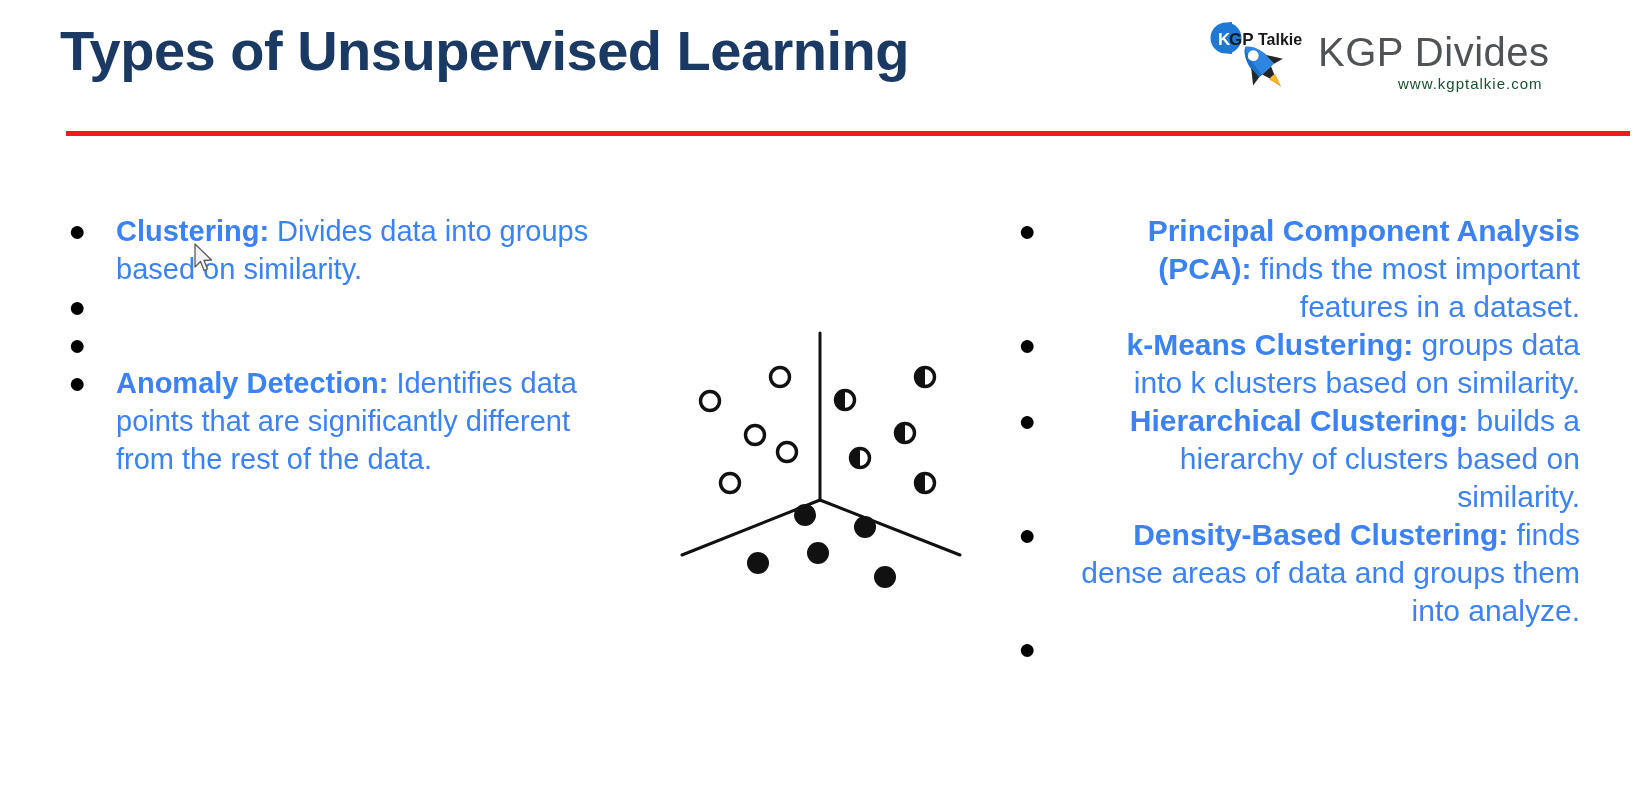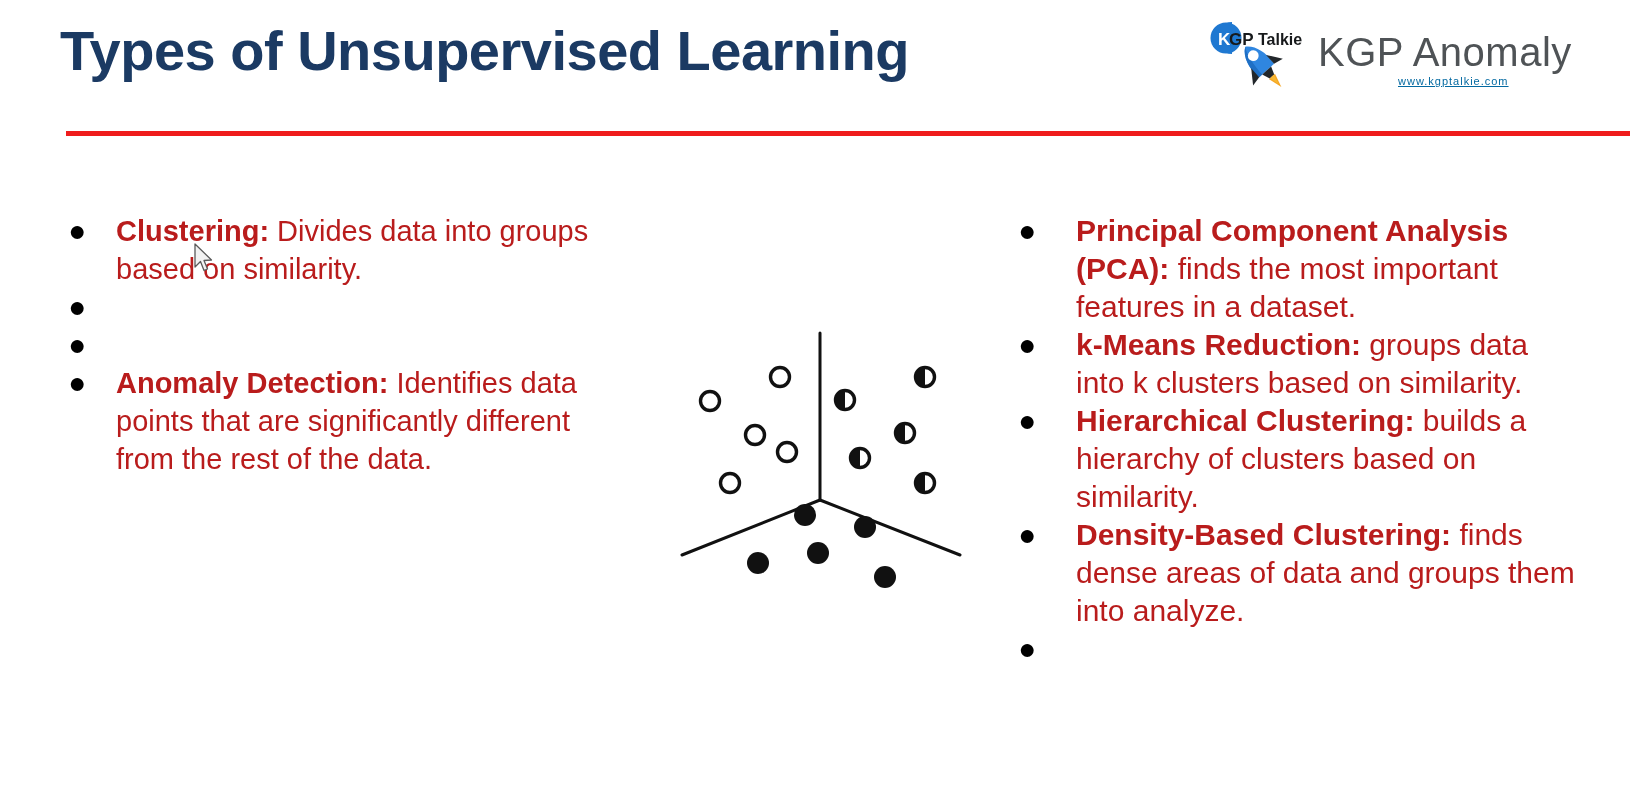--- a/index.html
+++ b/index.html
@@ -57,25 +57,24 @@
     top: 22px;
     font-size: 40px;
     color: #4f5356;
     letter-spacing: 0.5px;
     white-space: nowrap;
   }
   #brand-url {
     position: absolute;
     left: 202px;
     top: 67px;
-    font-size: 11px;
-    color: #0369a1;
+    font-size: 15px;
+    color: #14532d;
     letter-spacing: 1px;
     white-space: nowrap;
-    text-decoration: underline;
   }
 
   
   .bullet-col {
     position: absolute;
     top: 212px;
   }
   #left-col  { left: 60px;   width: 560px; }
   #right-col { left: 1010px; width: 570px; }
 
@@ -93,23 +92,23 @@
     padding-left: 8px;
     box-sizing: border-box;
     color: #000;
   }
   #right-col .bullet-dot { width: 66px; }
 
   .bullet-text {
     flex: 1 1 auto;
     font-size: 29px;
     line-height: 38px;
-    color: #b91c1c;
-  }
-  #right-col .bullet-text { font-size: 30px; line-height: 38px; }
+    color: #3b82f6;
+  }
+  #right-col .bullet-text { font-size: 30px; line-height: 38px; text-align: right; }
   .bullet-text b { font-weight: bold; }
   .bullet-item.empty .bullet-text { min-height: 10px; }
 
   
   #cluster-figure {
     position: absolute;
     left: 660px;
     top: 315px;
     width: 330px;
     height: 290px;
@@ -151,21 +150,21 @@
 
       <path d="M26 22 L36 36 L26 34 Z" fill="#22272b"></path>
 
       <path d="M10 34 L22 34 L19 42 L13 42 Z" fill="#22272b"></path>
 
       <path d="M12 42 L20 42 L16 56 Z" fill="#f5a623"></path>
       <path d="M13.5 42 L18.5 42 L16 52 Z" fill="#f7b733"></path>
     </g>
   </svg>
 
-  <div id="brand-wordmark">KGP Anomaly</div>
+  <div id="brand-wordmark">KGP Divides</div>
 
   <div id="brand-url">www.kgptalkie.com</div>
 </div>
 
 <div id="left-col" class="bullet-col">
 
   <div class="bullet-item">
     <span class="bullet-dot">●</span>
     <span class="bullet-text"><b>Clustering:</b><span> Divides data into groups based on similarity.</span></span>
   </div>
@@ -187,21 +186,21 @@
 
 <div id="right-col" class="bullet-col">
 
   <div class="bullet-item">
     <span class="bullet-dot">●</span>
     <span class="bullet-text"><b>Principal Component Analysis (PCA):</b><span> finds the most important features in a dataset.</span></span>
   </div>
 
   <div class="bullet-item">
     <span class="bullet-dot">●</span>
-    <span class="bullet-text"><b>k-Means Reduction:</b><span> groups data into k clusters based on similarity.</span></span>
+    <span class="bullet-text"><b>k-Means Clustering:</b><span> groups data into k clusters based on similarity.</span></span>
   </div>
 
   <div class="bullet-item">
     <span class="bullet-dot">●</span>
     <span class="bullet-text"><b>Hierarchical Clustering:</b><span> builds a hierarchy of clusters based on similarity.</span></span>
   </div>
 
   <div class="bullet-item">
     <span class="bullet-dot">●</span>
     <span class="bullet-text"><b>Density-Based Clustering:</b><span> finds dense areas of data and groups them into analyze.</span></span>

